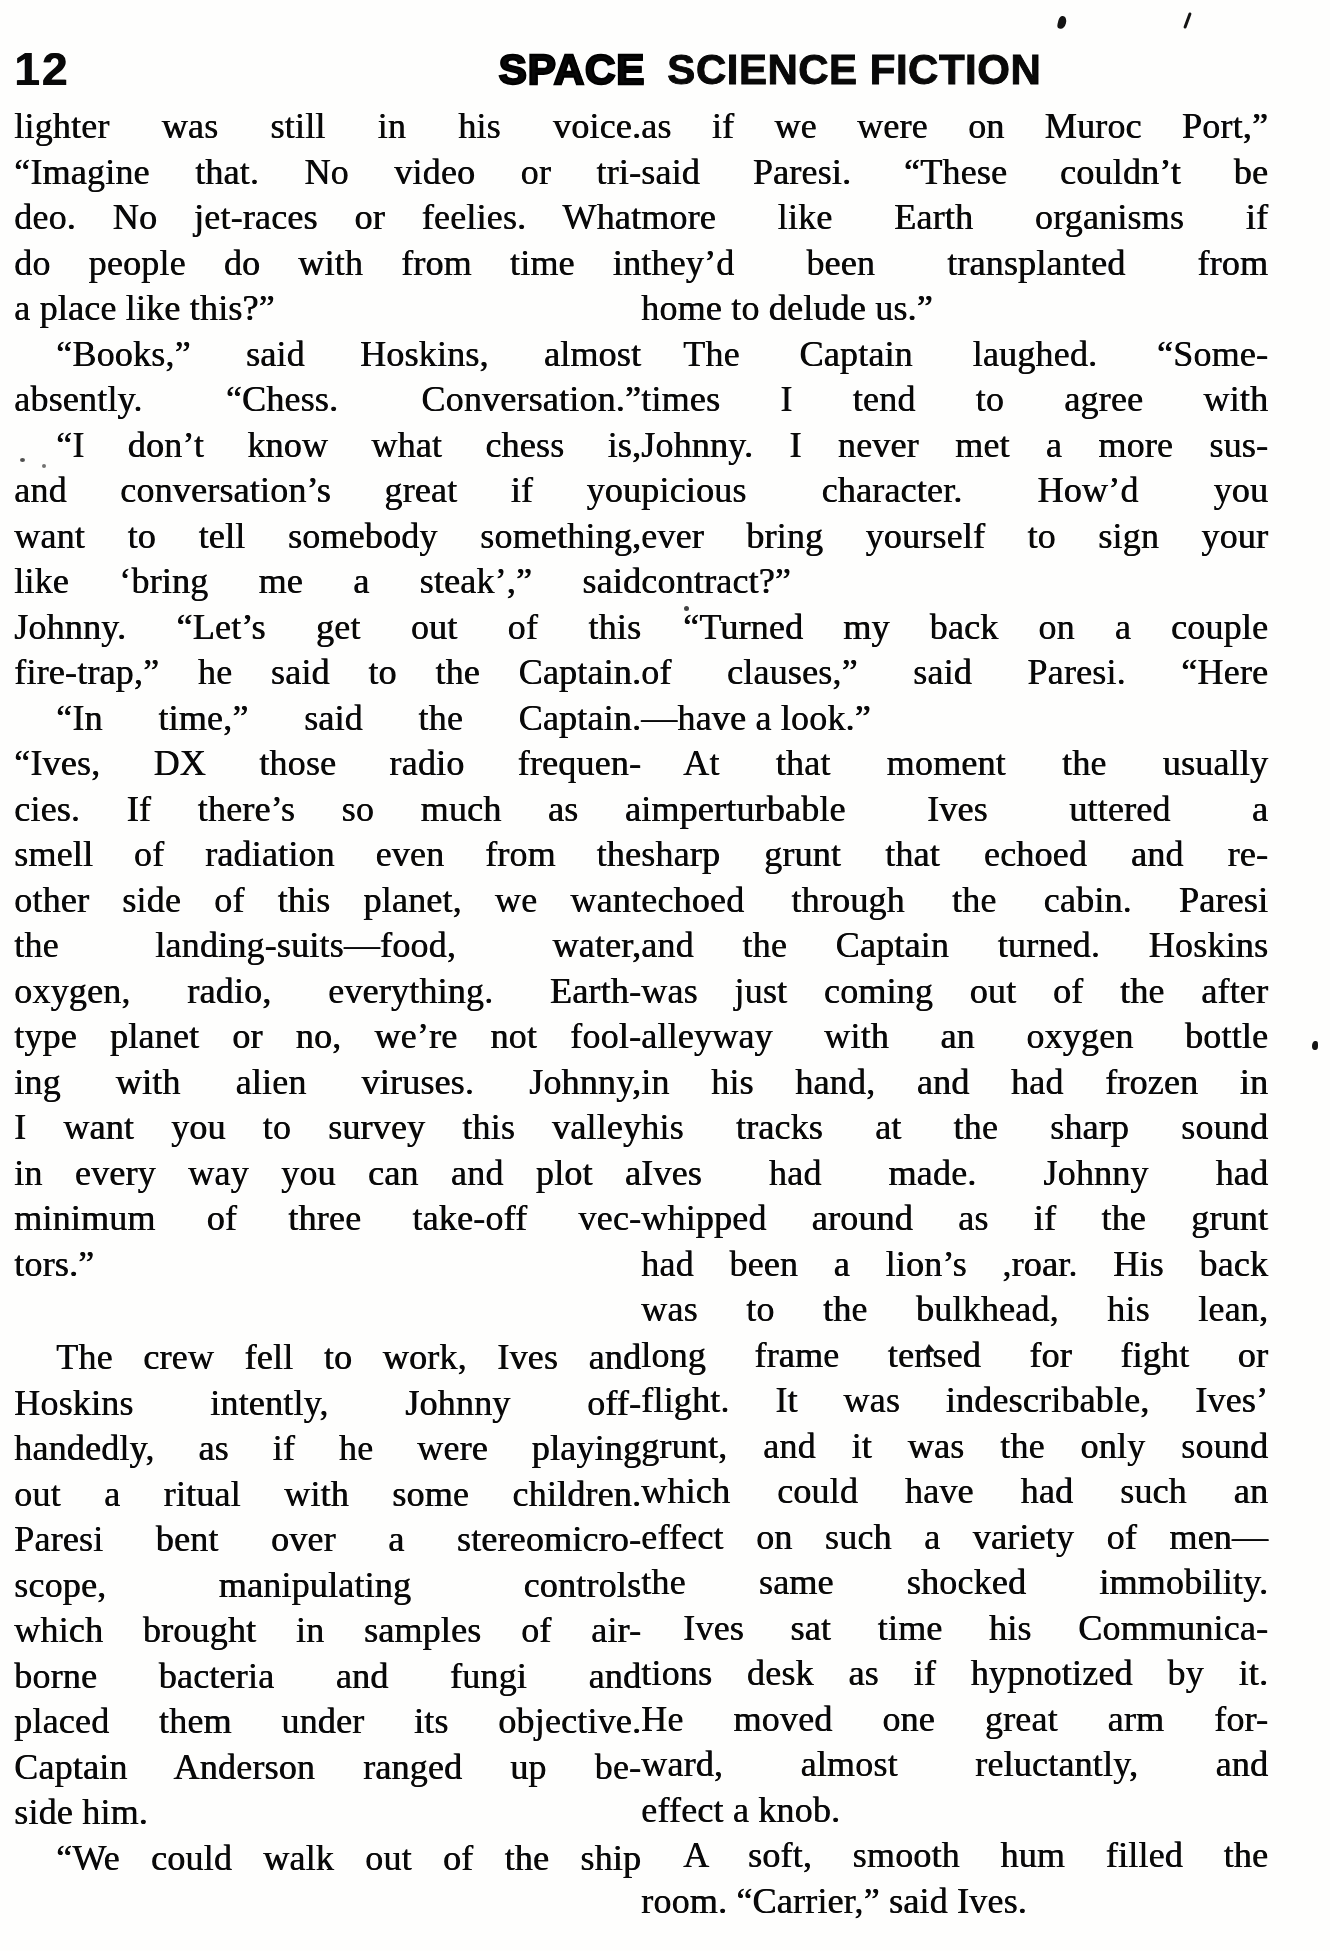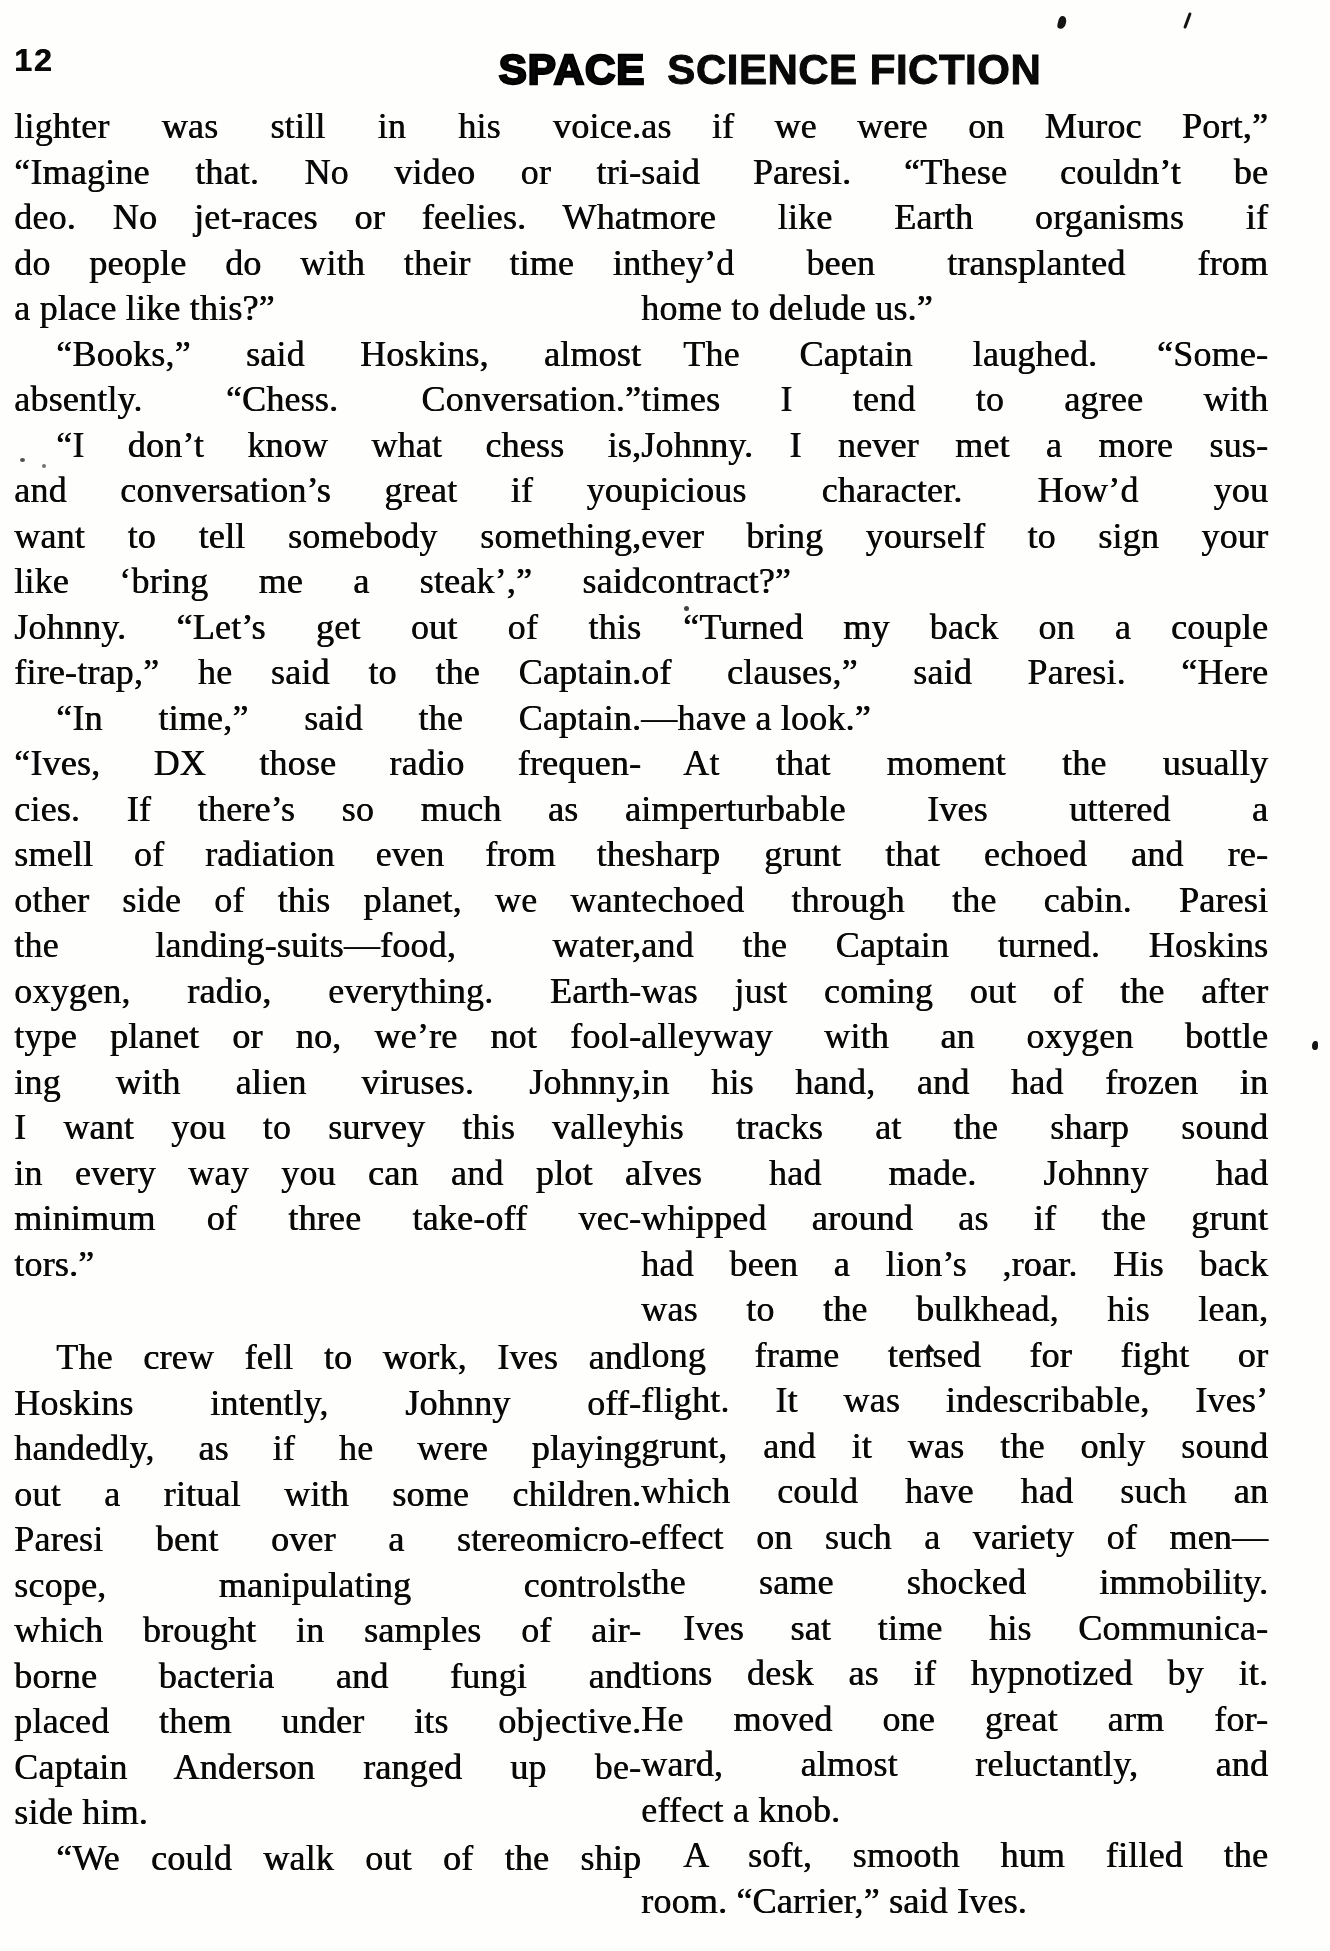--- a/index.html
+++ b/index.html
@@ -13,21 +13,21 @@
     font-family: "Liberation Serif", "DejaVu Serif", serif;
     color: #090909;
   }
   
   .pagenum {
     position: absolute;
     left: 14px;
     top: 42px;
     font-family: "Liberation Sans", sans-serif;
     font-weight: bold;
-    font-size: 32px;
+    font-size: 46px;
     letter-spacing: 2px;
     text-shadow: 0.8px 0 0 currentColor;
   }
   .title {
     position: absolute;
     left: 770px;
     top: 46px;
     transform: translateX(-50%);
     white-space: nowrap;
     font-family: "Liberation Sans", sans-serif;
@@ -88,21 +88,21 @@
 
   <div class="title">
     <span class="t-primary">SPACE</span><span class="t-secondary">SCIENCE FICTION</span>
   </div>
 
   <div class="cols">
     <div class="col">
         <div class="line">lighter was still in his voice.</div>
         <div class="line">“Imagine that. No video or tri-</div>
         <div class="line">deo. No jet-races or feelies. What</div>
-        <div class="line">do people do with their time in</div>
+        <div class="line">do people do with from time in</div>
         <div class="line para-end">a place like this?”</div>
         <div class="line indent">“Books,” said Hoskins, almost</div>
         <div class="line">absently. “Chess. Conversation.”</div>
         <div class="line indent">“I don’t know what chess is,</div>
         <div class="line">and conversation’s great if you</div>
         <div class="line">want to tell somebody something,</div>
         <div class="line">like ‘bring me a steak’,” said</div>
         <div class="line">Johnny. “Let’s get out of this</div>
         <div class="line">fire-trap,” he said to the Captain.</div>
         <div class="line indent">“In time,” said the Captain.</div>

